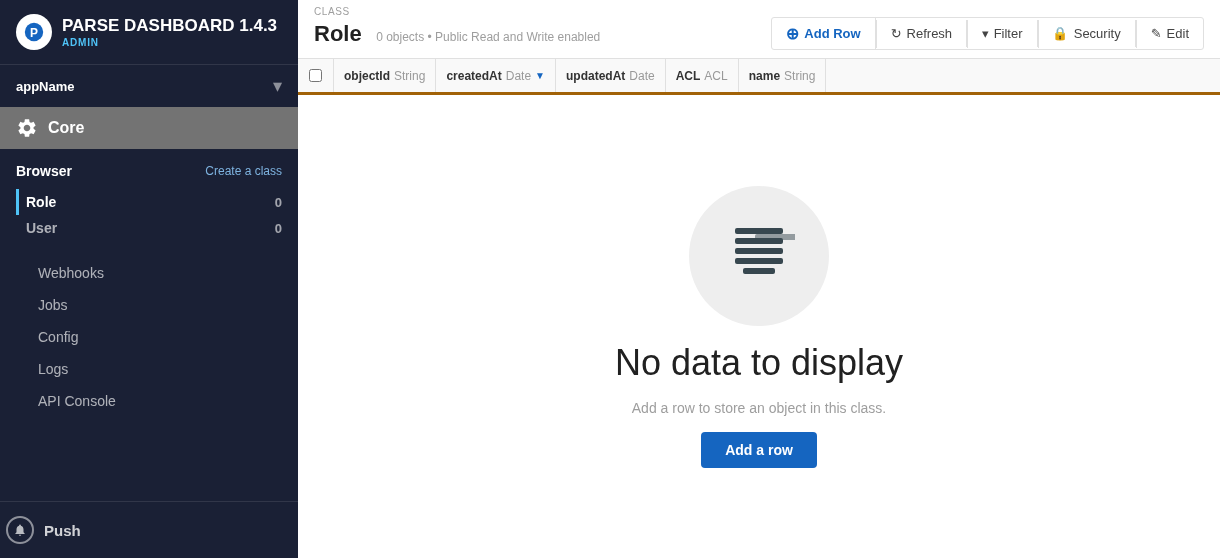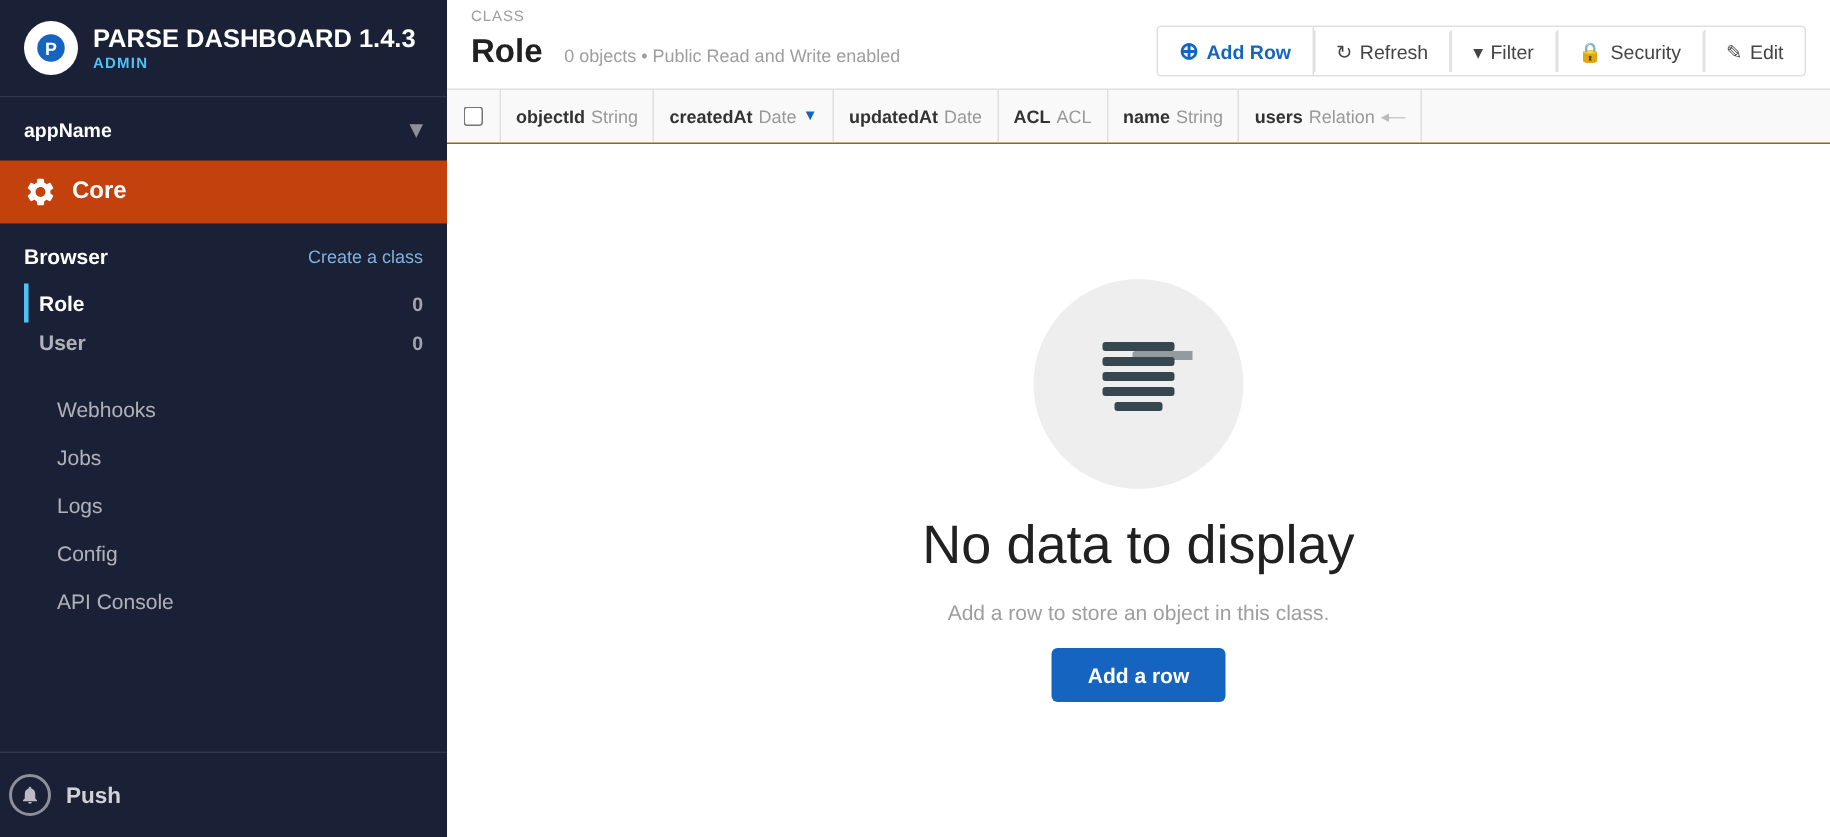--- a/index.html
+++ b/index.html
@@ -44,21 +44,21 @@
     .sidebar-admin-label {
       font-size: 10px;
       color: #4fc3f7;
       font-weight: 700;
       letter-spacing: 0.08em;
       text-transform: uppercase;
     }
 
     
     .sidebar-core-section {
-      background: #c2410c;
+      background: #737373;
       padding: 10px 16px;
       display: flex;
       align-items: center;
       gap: 10px;
       cursor: pointer;
     }
     .core-gear-icon {
       width: 22px;
       height: 22px;
       color: #fff;
@@ -177,21 +177,21 @@
       color: #1565c0;
       font-weight: 600;
     }
 
     
     .col-headers {
       display: flex;
       align-items: flex-start;
       height: 36px;
       background: #f9f9f9;
-      border-bottom: 1px solid #a16207;
+      border-bottom: 3px solid #a16207;
       font-size: 12px;
       color: #555;
       overflow: hidden;
     }
     .col-checkbox {
       width: 36px;
       min-width: 36px;
       display: flex;
       align-items: center;
       justify-content: center;
@@ -301,22 +301,22 @@
       <div class="browser-item inactive">
         <span>User</span>
         <span class="browser-item-count">0</span>
       </div>
     </div>
   </div>
 
   <div class="sidebar-nav">
     <div class="sidebar-nav-item">Webhooks</div>
     <div class="sidebar-nav-item">Jobs</div>
+    <div class="sidebar-nav-item">Config</div>
     <div class="sidebar-nav-item">Logs</div>
-    <div class="sidebar-nav-item">Config</div>
     <div class="sidebar-nav-item">API Console</div>
   </div>
 
   <div class="sidebar-push-section">
     <div class="push-icon-circle">
       <svg width="14" height="14" viewBox="0 0 24 24" fill="rgba(255,255,255,0.7)">
         <path d="M12 22c1.1 0 2-.9 2-2h-4c0 1.1.9 2 2 2zm6-6V11c0-3.07-1.64-5.64-4.5-6.32V4c0-.83-.67-1.5-1.5-1.5S10.5 3.17 10.5 4v.68C7.63 5.36 6 7.92 6 11v5l-2 2v1h16v-1l-2-2z"></path>
       </svg>
     </div>
     <span class="push-label">Push</span>
@@ -380,25 +380,20 @@
       <span class="col-type">Date</span>
     </div>
     <div class="col-header">
       <span class="col-name">ACL</span>
       <span class="col-type">ACL</span>
     </div>
     <div class="col-header">
       <span class="col-name">name</span>
       <span class="col-type">String</span>
     </div>
-    <div class="col-header">
-      <span class="col-name">users</span>
-      <span class="col-type">Relation</span>
-      <span style="color:#bbb;font-size:11px;">◂—</span>
-    </div>
   </div>
 
   <div class="empty-state">
     <div class="empty-state-icon-circle">
       <svg width="72" height="72" viewBox="0 0 72 72" fill="#37474f">
         <rect x="12" y="8" width="48" height="6" rx="2"></rect>
         <rect x="12" y="18" width="48" height="6" rx="2"></rect>
         <rect x="12" y="28" width="48" height="6" rx="2"></rect>
         <rect x="12" y="38" width="48" height="6" rx="2"></rect>
         <rect x="20" y="48" width="32" height="6" rx="2"></rect>

